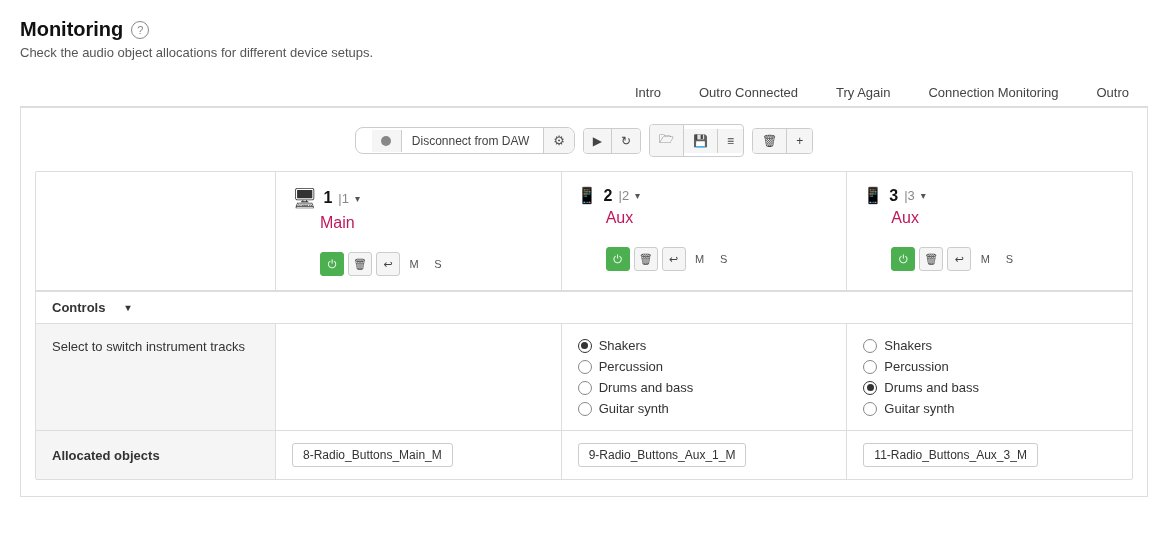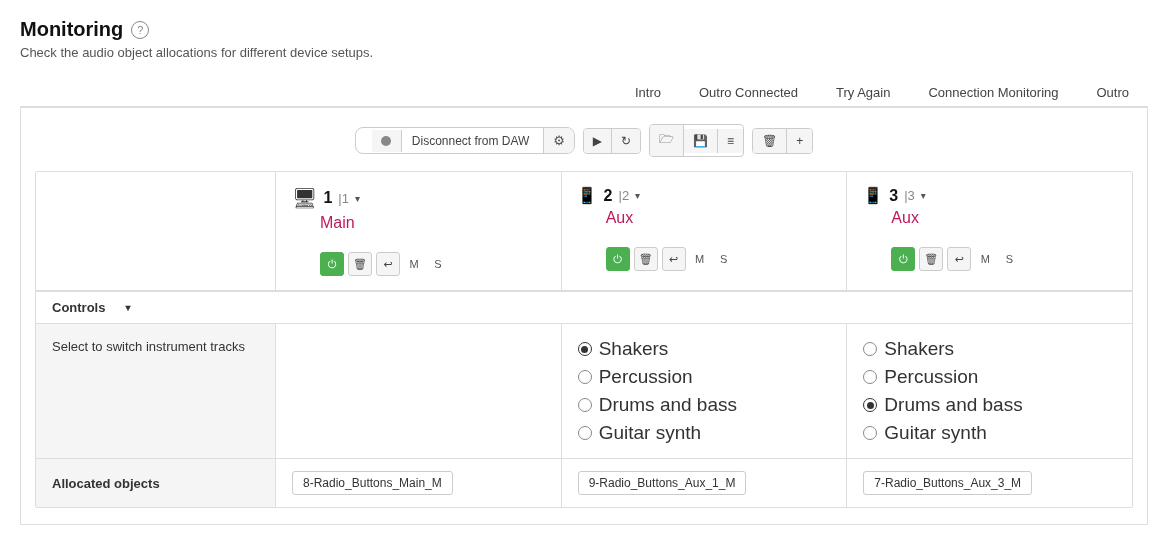--- a/index.html
+++ b/index.html
@@ -282,21 +282,21 @@
       flex: 1;
       border-right: 1px solid #ddd;
       padding: 14px 16px;
     }
     .radio-col:last-child { border-right: none; }
     .radio-item {
       display: flex;
       align-items: center;
       gap: 7px;
       margin-bottom: 6px;
-      font-size: 19px;
+      font-size: 13px;
       color: #333;
     }
     .radio-item:last-child { margin-bottom: 0; }
     .radio-circle {
       width: 14px;
       height: 14px;
       border-radius: 50%;
       border: 1.5px solid #888;
       display: flex;
       align-items: center;
@@ -512,21 +512,21 @@
         <div class="allocated-label-col">
           <span class="allocated-label">Allocated objects</span>
         </div>
         <div class="allocated-val-col">
           <span class="allocated-badge">8-Radio_Buttons_Main_M</span>
         </div>
         <div class="allocated-val-col">
           <span class="allocated-badge">9-Radio_Buttons_Aux_1_M</span>
         </div>
         <div class="allocated-val-col">
-          <span class="allocated-badge">7-Radio_Buttons_Aux_3_M</span>
+          <span class="allocated-badge">11-Radio_Buttons_Aux_3_M</span>
         </div>
       </div>
 
     </div>
 
   </div>
 
 </div>
 
 </body></html>

